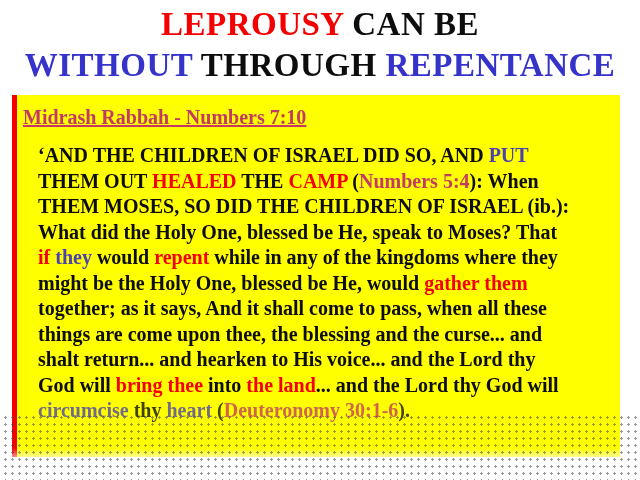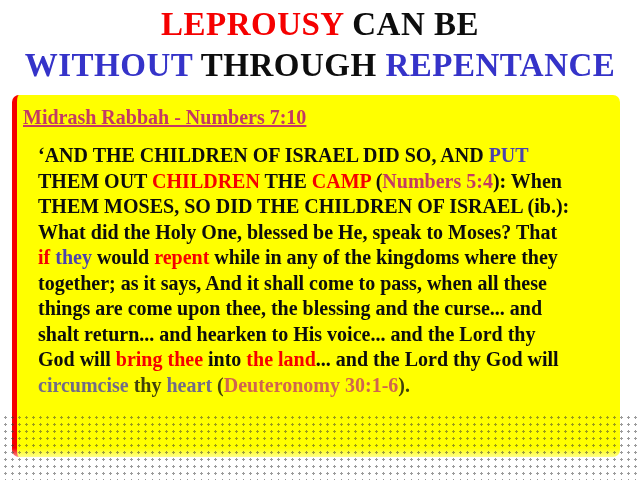--- a/index.html
+++ b/index.html
@@ -25,21 +25,20 @@
 
   
   .panel {
     position: absolute;
     left: 12px; top: 95px;
     width: 608px; height: 362px;
     background: var(--clr-yellow);
     border-left: 5px solid var(--clr-red);
     box-sizing: border-box;
     overflow: hidden;
-    border-radius: 7px;
   }
   .heading {
     margin: 9px 0 0 6px;
     font-weight: bold;
     font-size: 20px;
     line-height: 26px;
     text-decoration: underline;
     color: var(--clr-rose);
   }
   .body {
@@ -83,24 +82,25 @@
 <div class="slide">
   <div class="title" id="title">
       <div class="line"><span class="c-red">LEPROUSY</span><span class="c-black"> CAN BE</span></div>
       <div class="line"><span class="c-blue">WITHOUT</span><span class="c-black"> THROUGH </span><span class="c-blue">REPENTANCE</span></div>
     </div>
 
   <div class="panel">
     <div class="heading">Midrash Rabbah - Numbers 7:10</div>
     <div class="body" id="body">
         <div class="line"><span class="c-black">‘AND THE CHILDREN OF ISRAEL DID SO, AND </span><span class="c-slate">PUT</span></div>
-        <div class="line"><span class="c-black">THEM OUT </span><span class="c-red">CHILDREN</span><span class="c-black"> THE </span><span class="c-red">CAMP</span><span class="c-black"> (</span><span class="c-rose">Numbers 5:4</span><span class="c-black">): When</span></div>
+        <div class="line"><span class="c-black">THEM OUT </span><span class="c-red">HEALED</span><span class="c-black"> THE </span><span class="c-red">CAMP</span><span class="c-black"> (</span><span class="c-rose">Numbers 5:4</span><span class="c-black">): When</span></div>
         <div class="line"><span class="c-black">THEM MOSES, SO DID THE CHILDREN OF ISRAEL (ib.):</span></div>
         <div class="line"><span class="c-black">What did the Holy One, blessed be He, speak to Moses? That</span></div>
         <div class="line"><span class="c-red">if</span><span class="c-black"> </span><span class="c-slate">they</span><span class="c-black"> would </span><span class="c-red">repent</span><span class="c-black"> while in any of the kingdoms where they</span></div>
+        <div class="line"><span class="c-black">might be the Holy One, blessed be He, would </span><span class="c-red">gather them</span></div>
         <div class="line"><span class="c-black">together; as it says, And it shall come to pass, when all these</span></div>
         <div class="line"><span class="c-black">things are come upon thee, the blessing and the curse... and</span></div>
         <div class="line"><span class="c-black">shalt return... and hearken to His voice... and the Lord thy</span></div>
         <div class="line"><span class="c-black">God will </span><span class="c-red">bring thee</span><span class="c-black"> into </span><span class="c-red">the land</span><span class="c-black">... and the Lord thy God will</span></div>
         <div class="line faded"><span class="c-slate">circumcise</span><span class="c-black"> thy </span><span class="c-slate">heart</span><span class="c-black"> (</span><span class="c-rose">Deuteronomy 30:1-6</span><span class="c-black">).</span></div>
       </div>
   </div>
 
   <div class="bottom-fade"></div>
   <div class="dots"></div>

